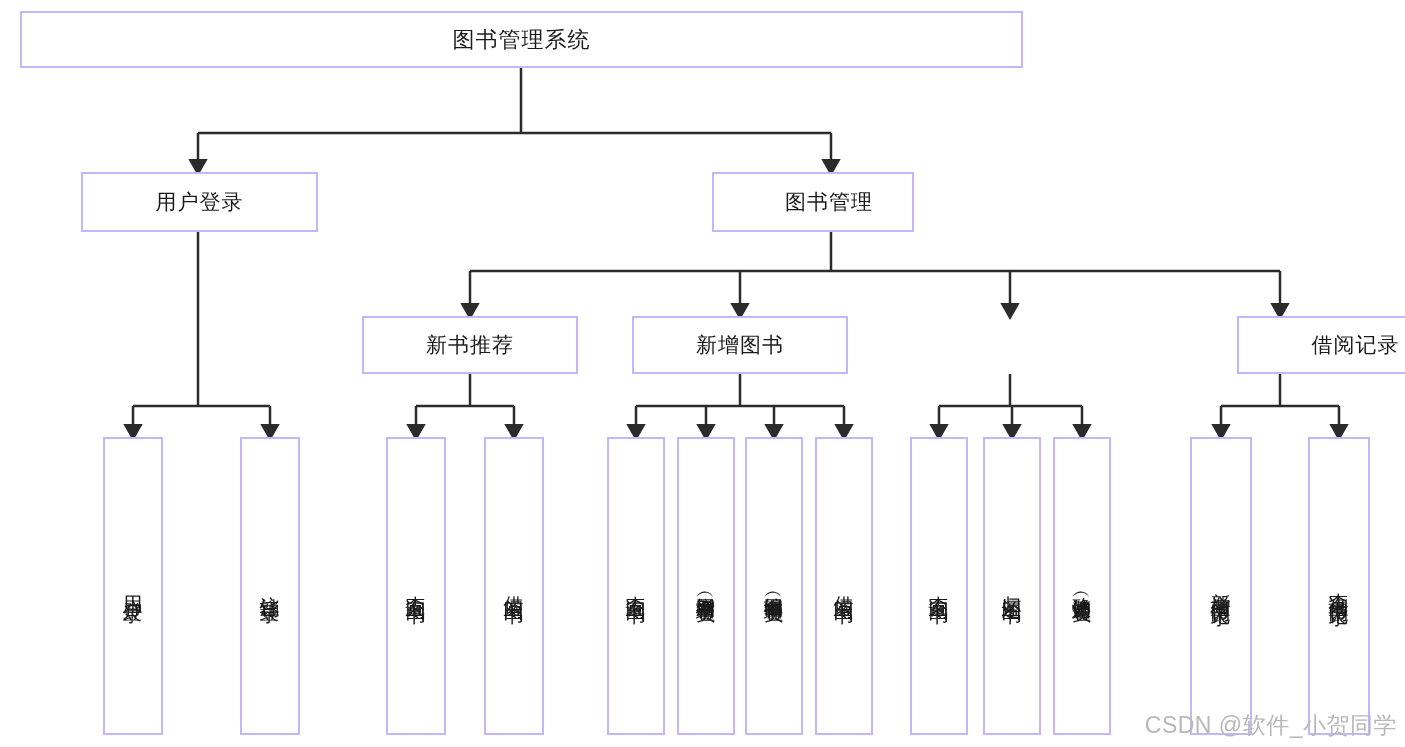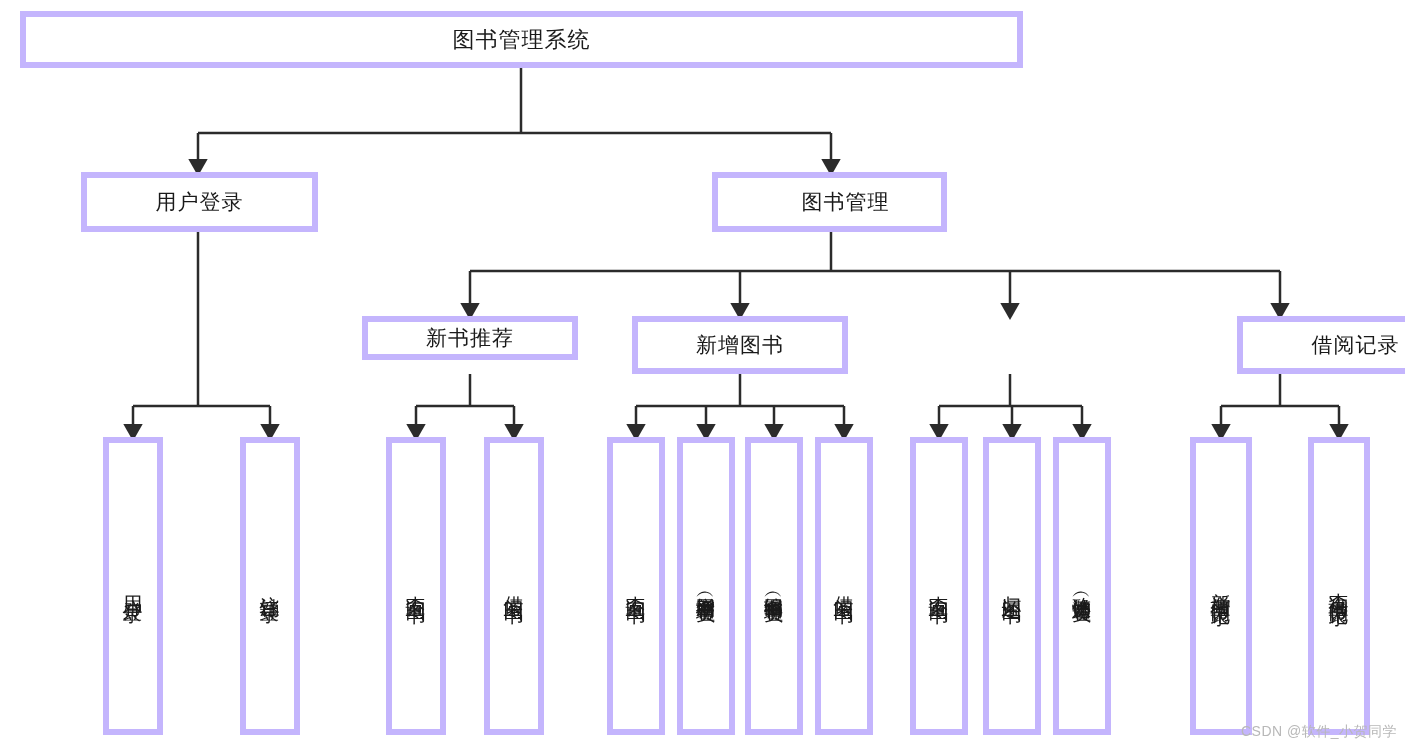--- a/index.html
+++ b/index.html
@@ -19,21 +19,21 @@
     position: absolute;
     left: 0;
     top: 0;
     width: 1405px;
     height: 747px;
   }
   .node {
     position: absolute;
     box-sizing: border-box;
     background: #ffffff;
-    border: 6px solid #c4b5fd;
+    border: 2px solid #c4b5fd;
     display: flex;
     align-items: center;
     justify-content: center;
     color: #1a1a1a;
     z-index: 2;
   }
   .node .label {
     line-height: 1.18;
     white-space: nowrap;
   }
@@ -59,21 +59,21 @@
     white-space: normal;
   }
   .node.vert.narrow .label {
     font-size: 19px;
     letter-spacing: 1px;
   }
   #watermark {
     position: absolute;
     right: 8px;
     bottom: 6px;
-    font-size: 14px;
+    font-size: 23px;
     color: #b8b8b8;
     letter-spacing: 0.5px;
     z-index: 5;
     white-space: nowrap;
   }
 </style>
 </head>
 <body>
 
 <div id="canvas">
@@ -128,25 +128,25 @@
     </g>
   </svg>
 
   <div class="node root horiz" style="left: 20px; top: 11px; width: 1003px; height: 57px;">
     <span class="label">图书管理系统</span>
   </div>
 
   <div class="node horiz" style="left: 81px; top: 172px; width: 237px; height: 60px;">
     <span class="label">用户登录</span>
   </div>
-  <div class="node horiz" style="left: 712px; top: 172px; width: 235px; height: 60px; padding-left: 32px;">
+  <div class="node horiz" style="left: 712px; top: 172px; width: 202px; height: 60px; padding-left: 32px;">
     <span class="label">图书管理</span>
   </div>
 
-  <div class="node horiz" style="left: 362px; top: 316px; width: 216px; height: 44px;">
+  <div class="node horiz" style="left: 362px; top: 316px; width: 216px; height: 58px;">
     <span class="label">新书推荐</span>
   </div>
   <div class="node horiz" style="left: 632px; top: 316px; width: 216px; height: 58px;">
     <span class="label">新增图书</span>
   </div>
   <div class="node horiz" style="left: 1237px; top: 316px; width: 237px; height: 58px;">
     <span class="label">借阅记录</span>
   </div>
 
   <div class="node vert" style="left: 103px; top: 437px; width: 60px; height: 298px;">

